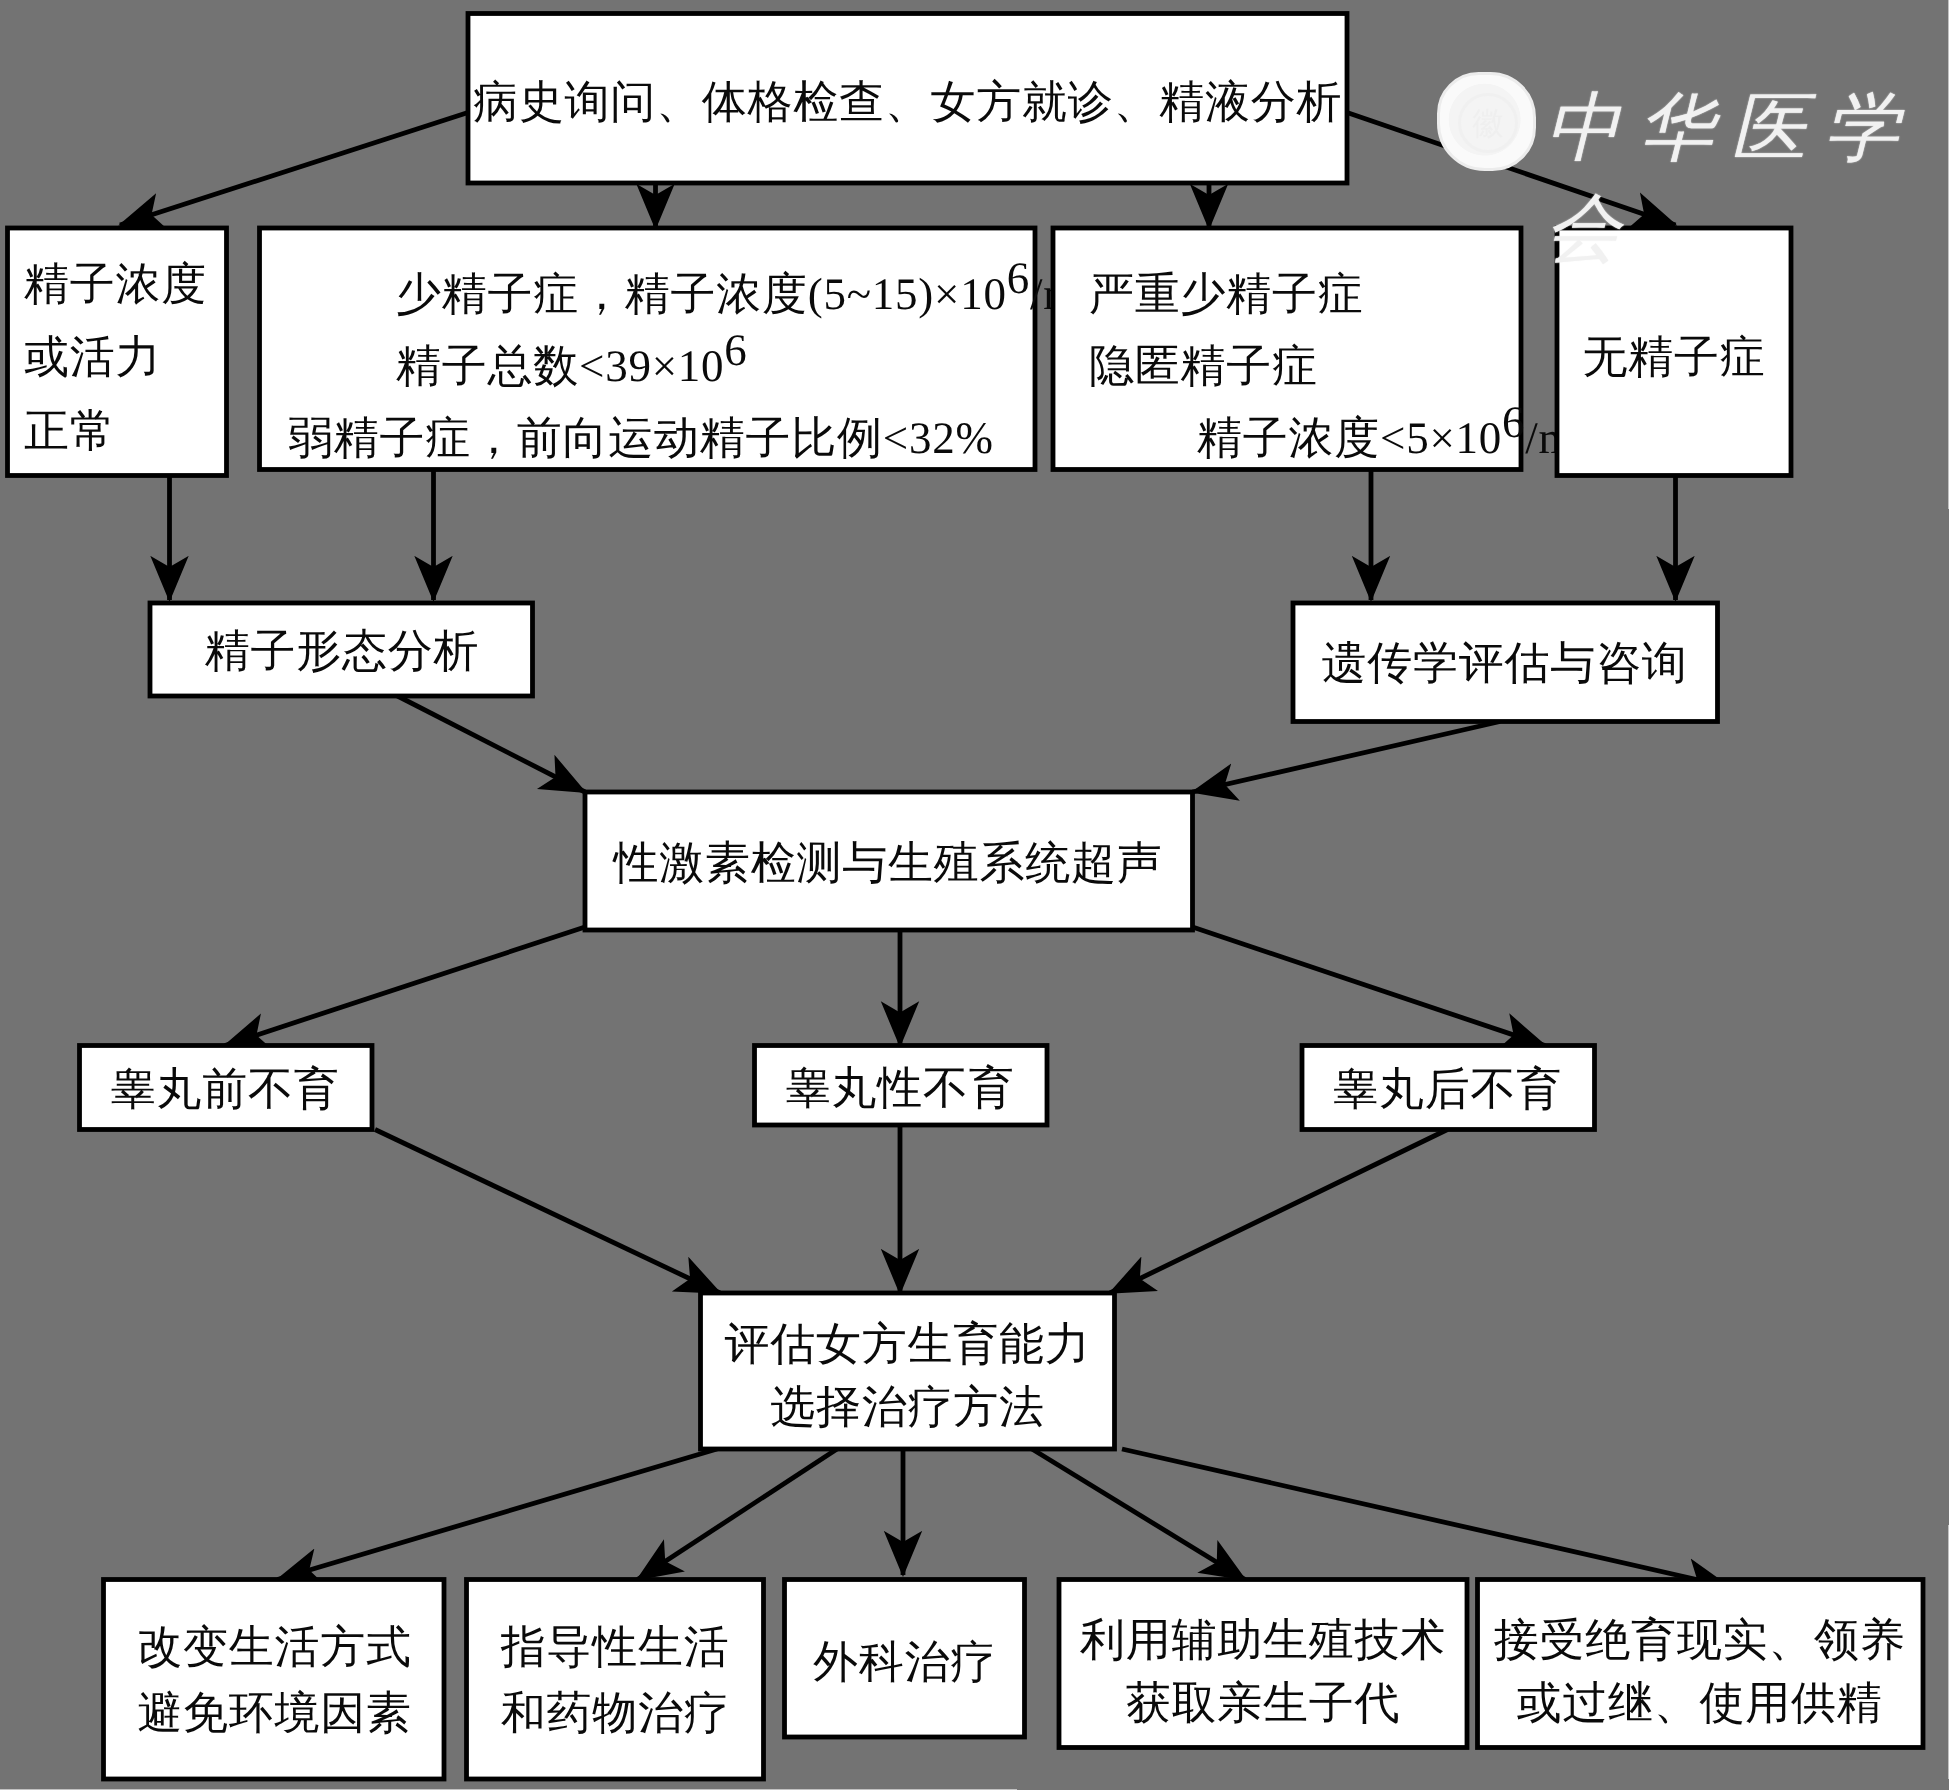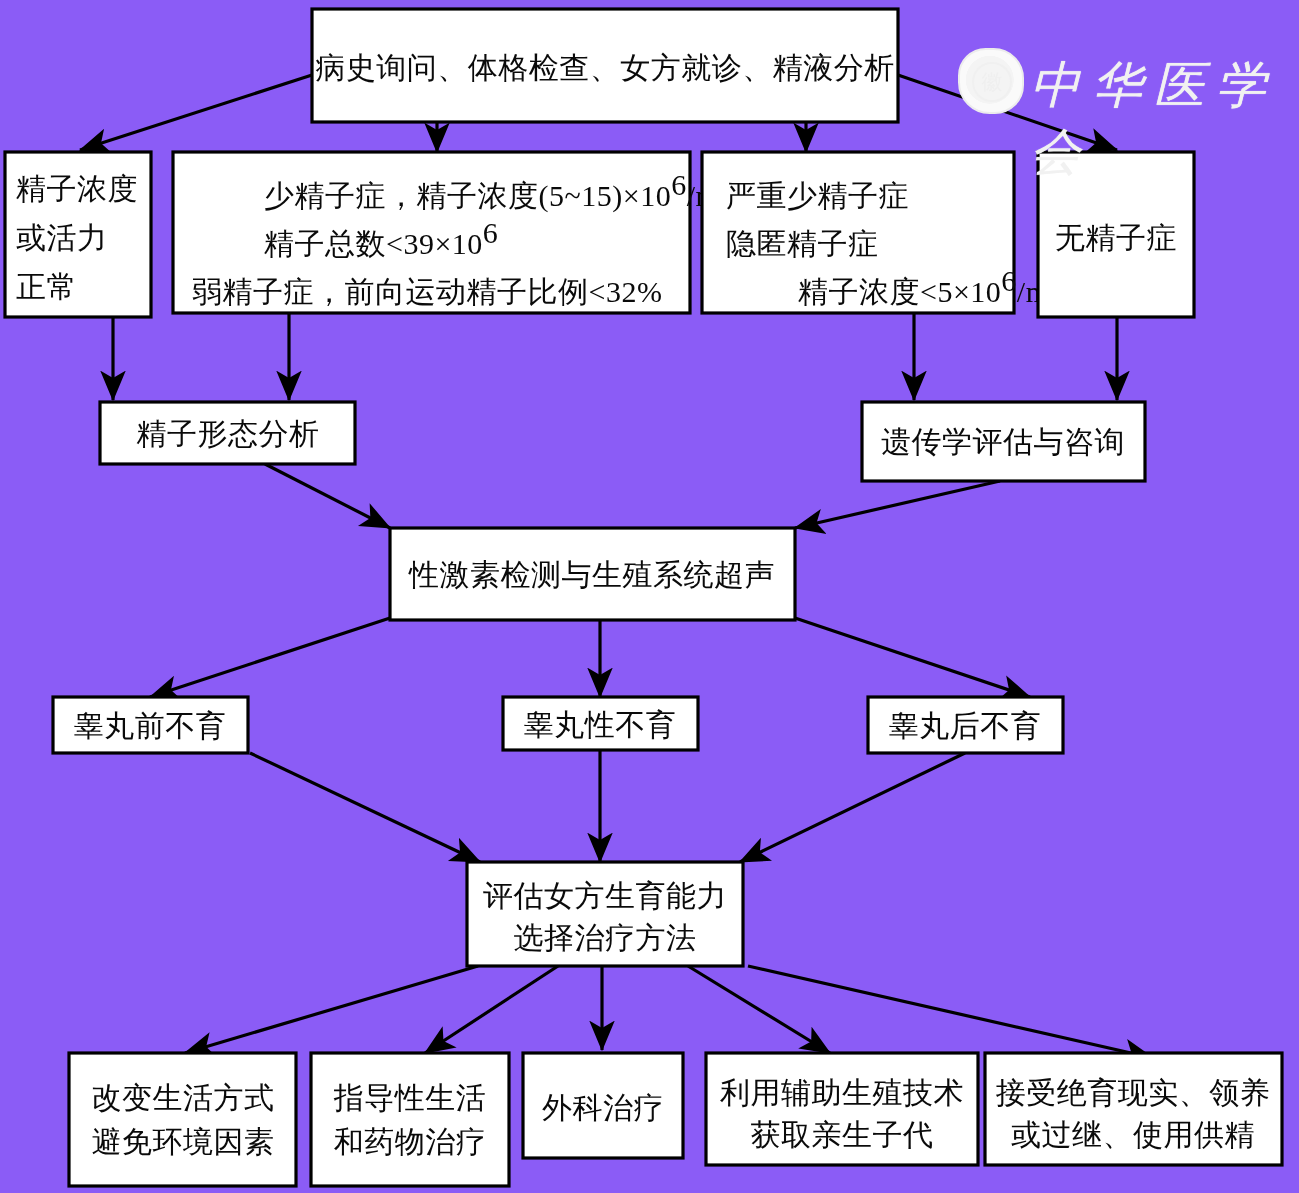--- a/index.html
+++ b/index.html
@@ -4,21 +4,21 @@
 <style>
   html, body {
     margin: 0;
     padding: 0;
     background: #ffffff;
   }
   #chart-root {
     position: relative;
     width: 1299px;
     height: 1193px;
-    background: #8b5cf6;
+    background: #737373;
     font-family: "Liberation Serif", "DejaVu Serif", serif;
     overflow: hidden;
   }
   svg.flow-svg {
     position: absolute;
     left: 0;
     top: 0;
     width: 1299px;
     height: 1193px;
   }

